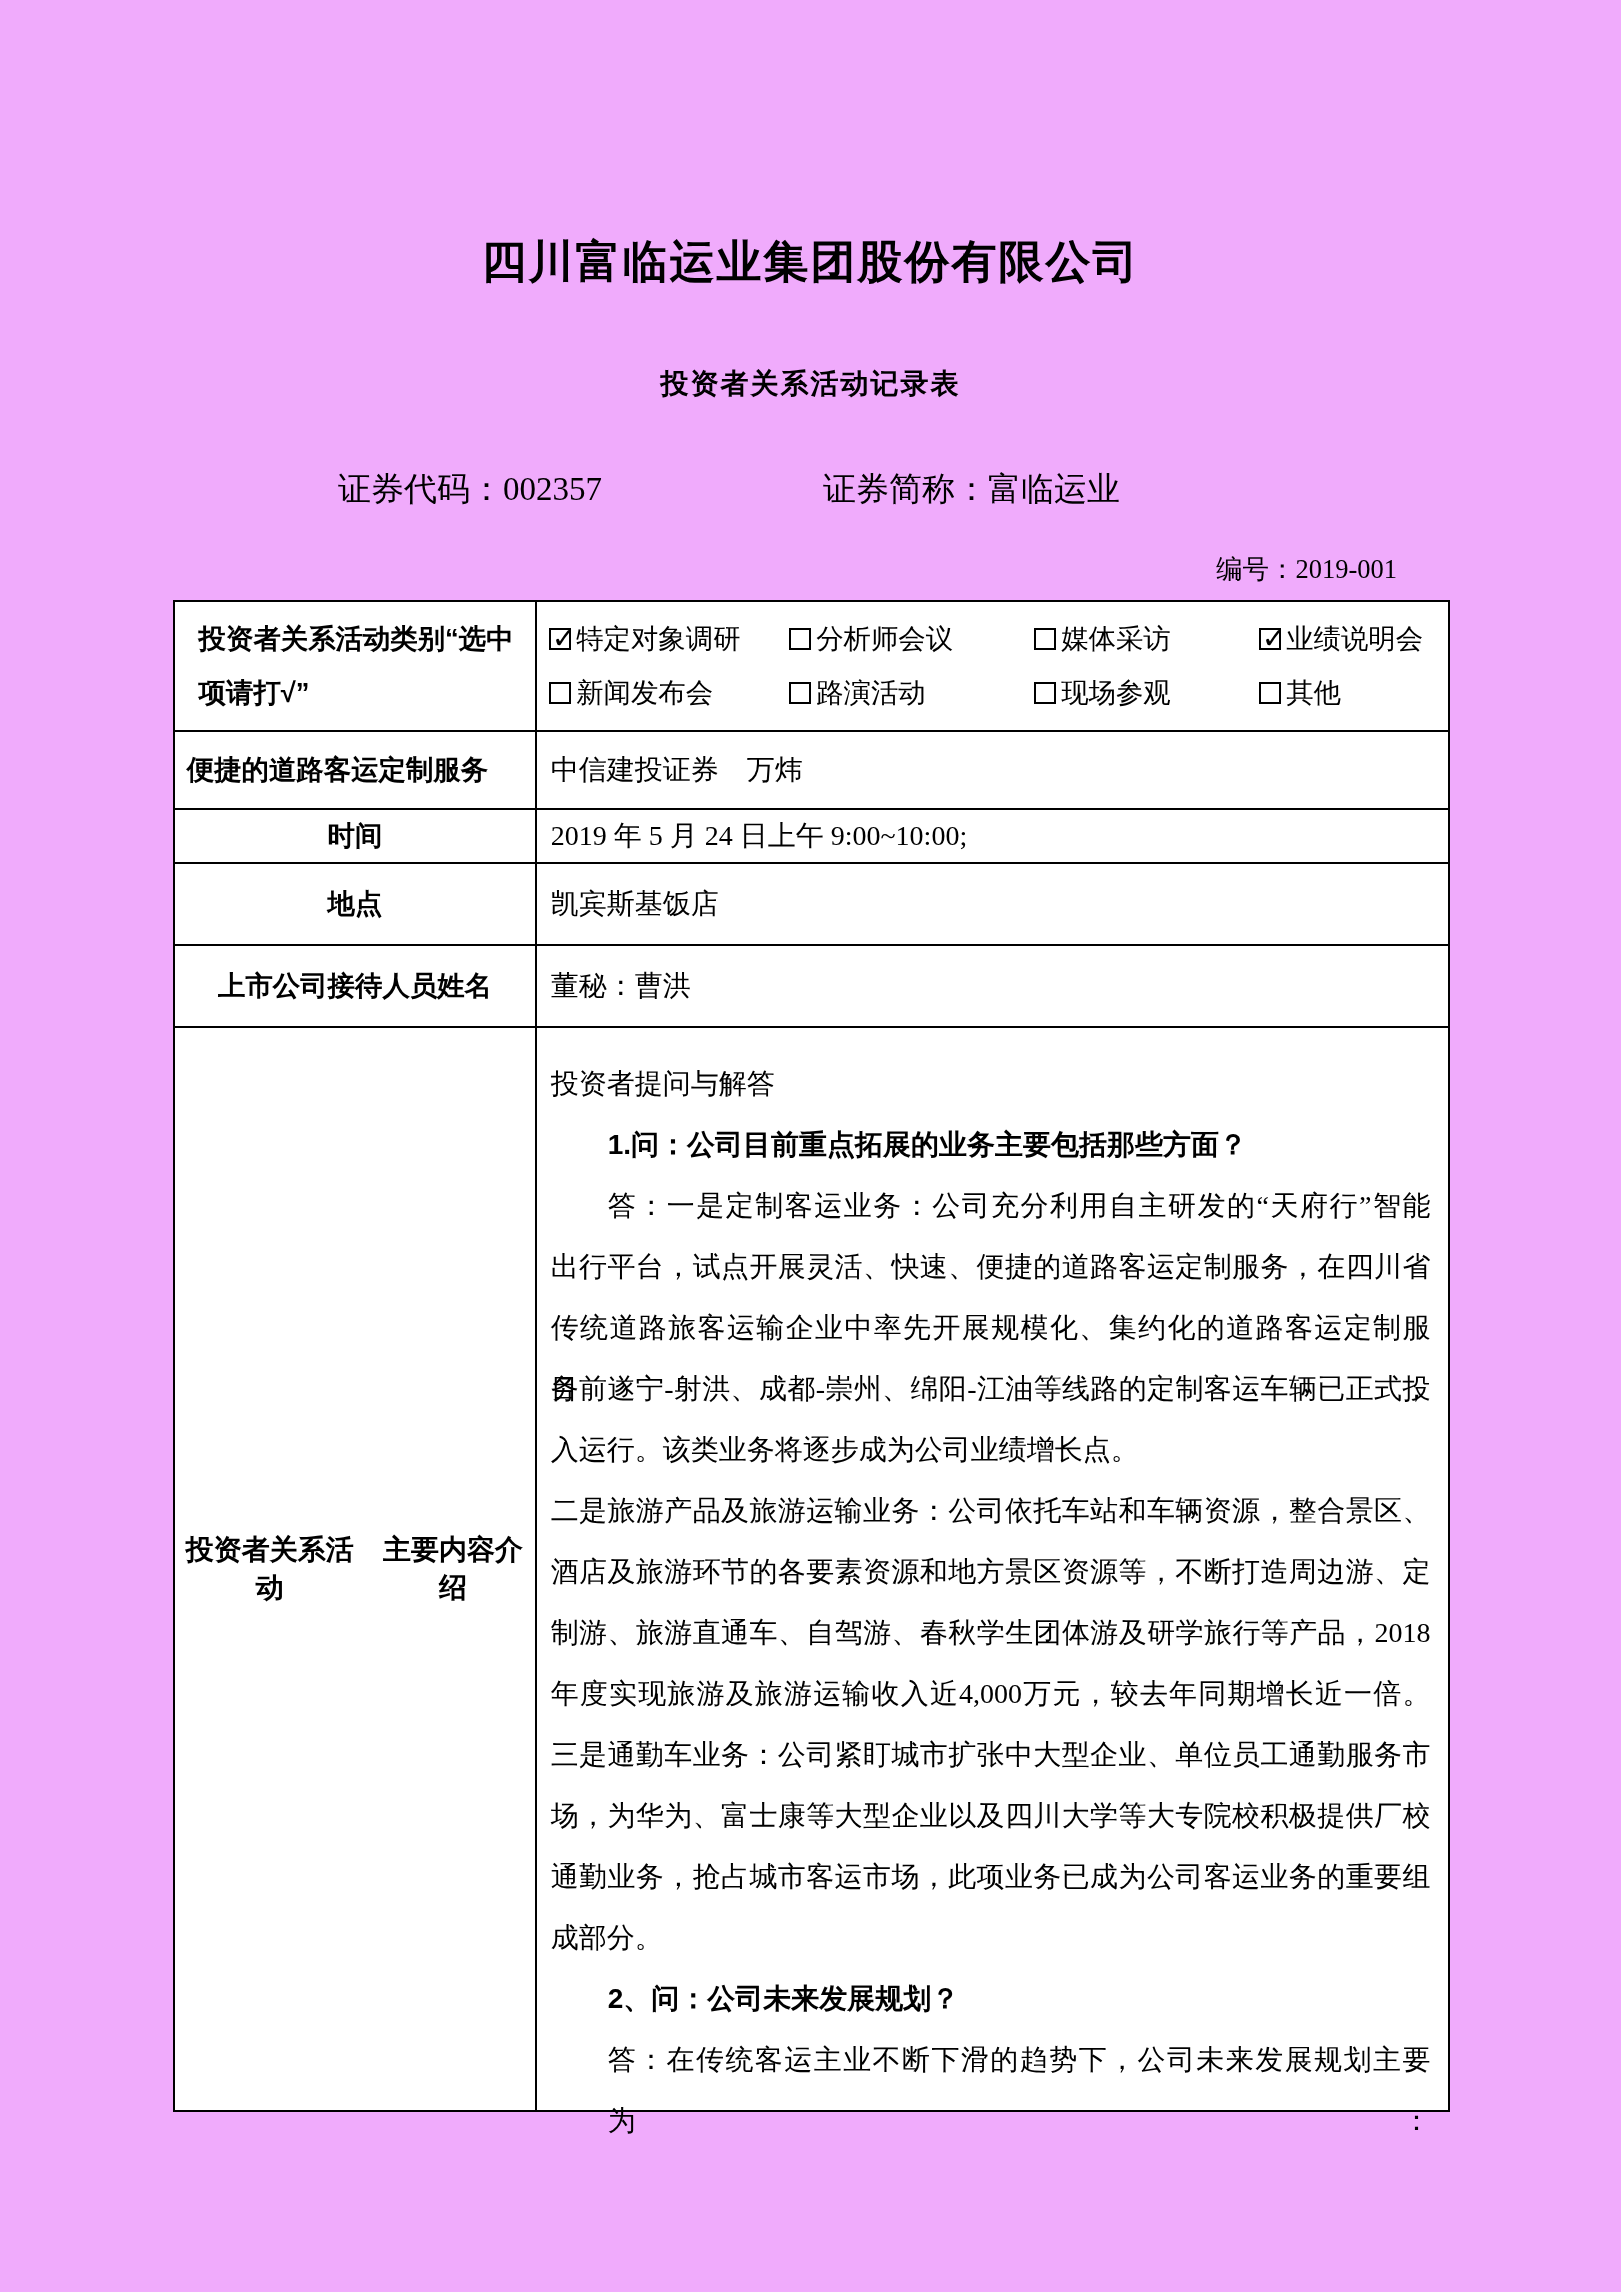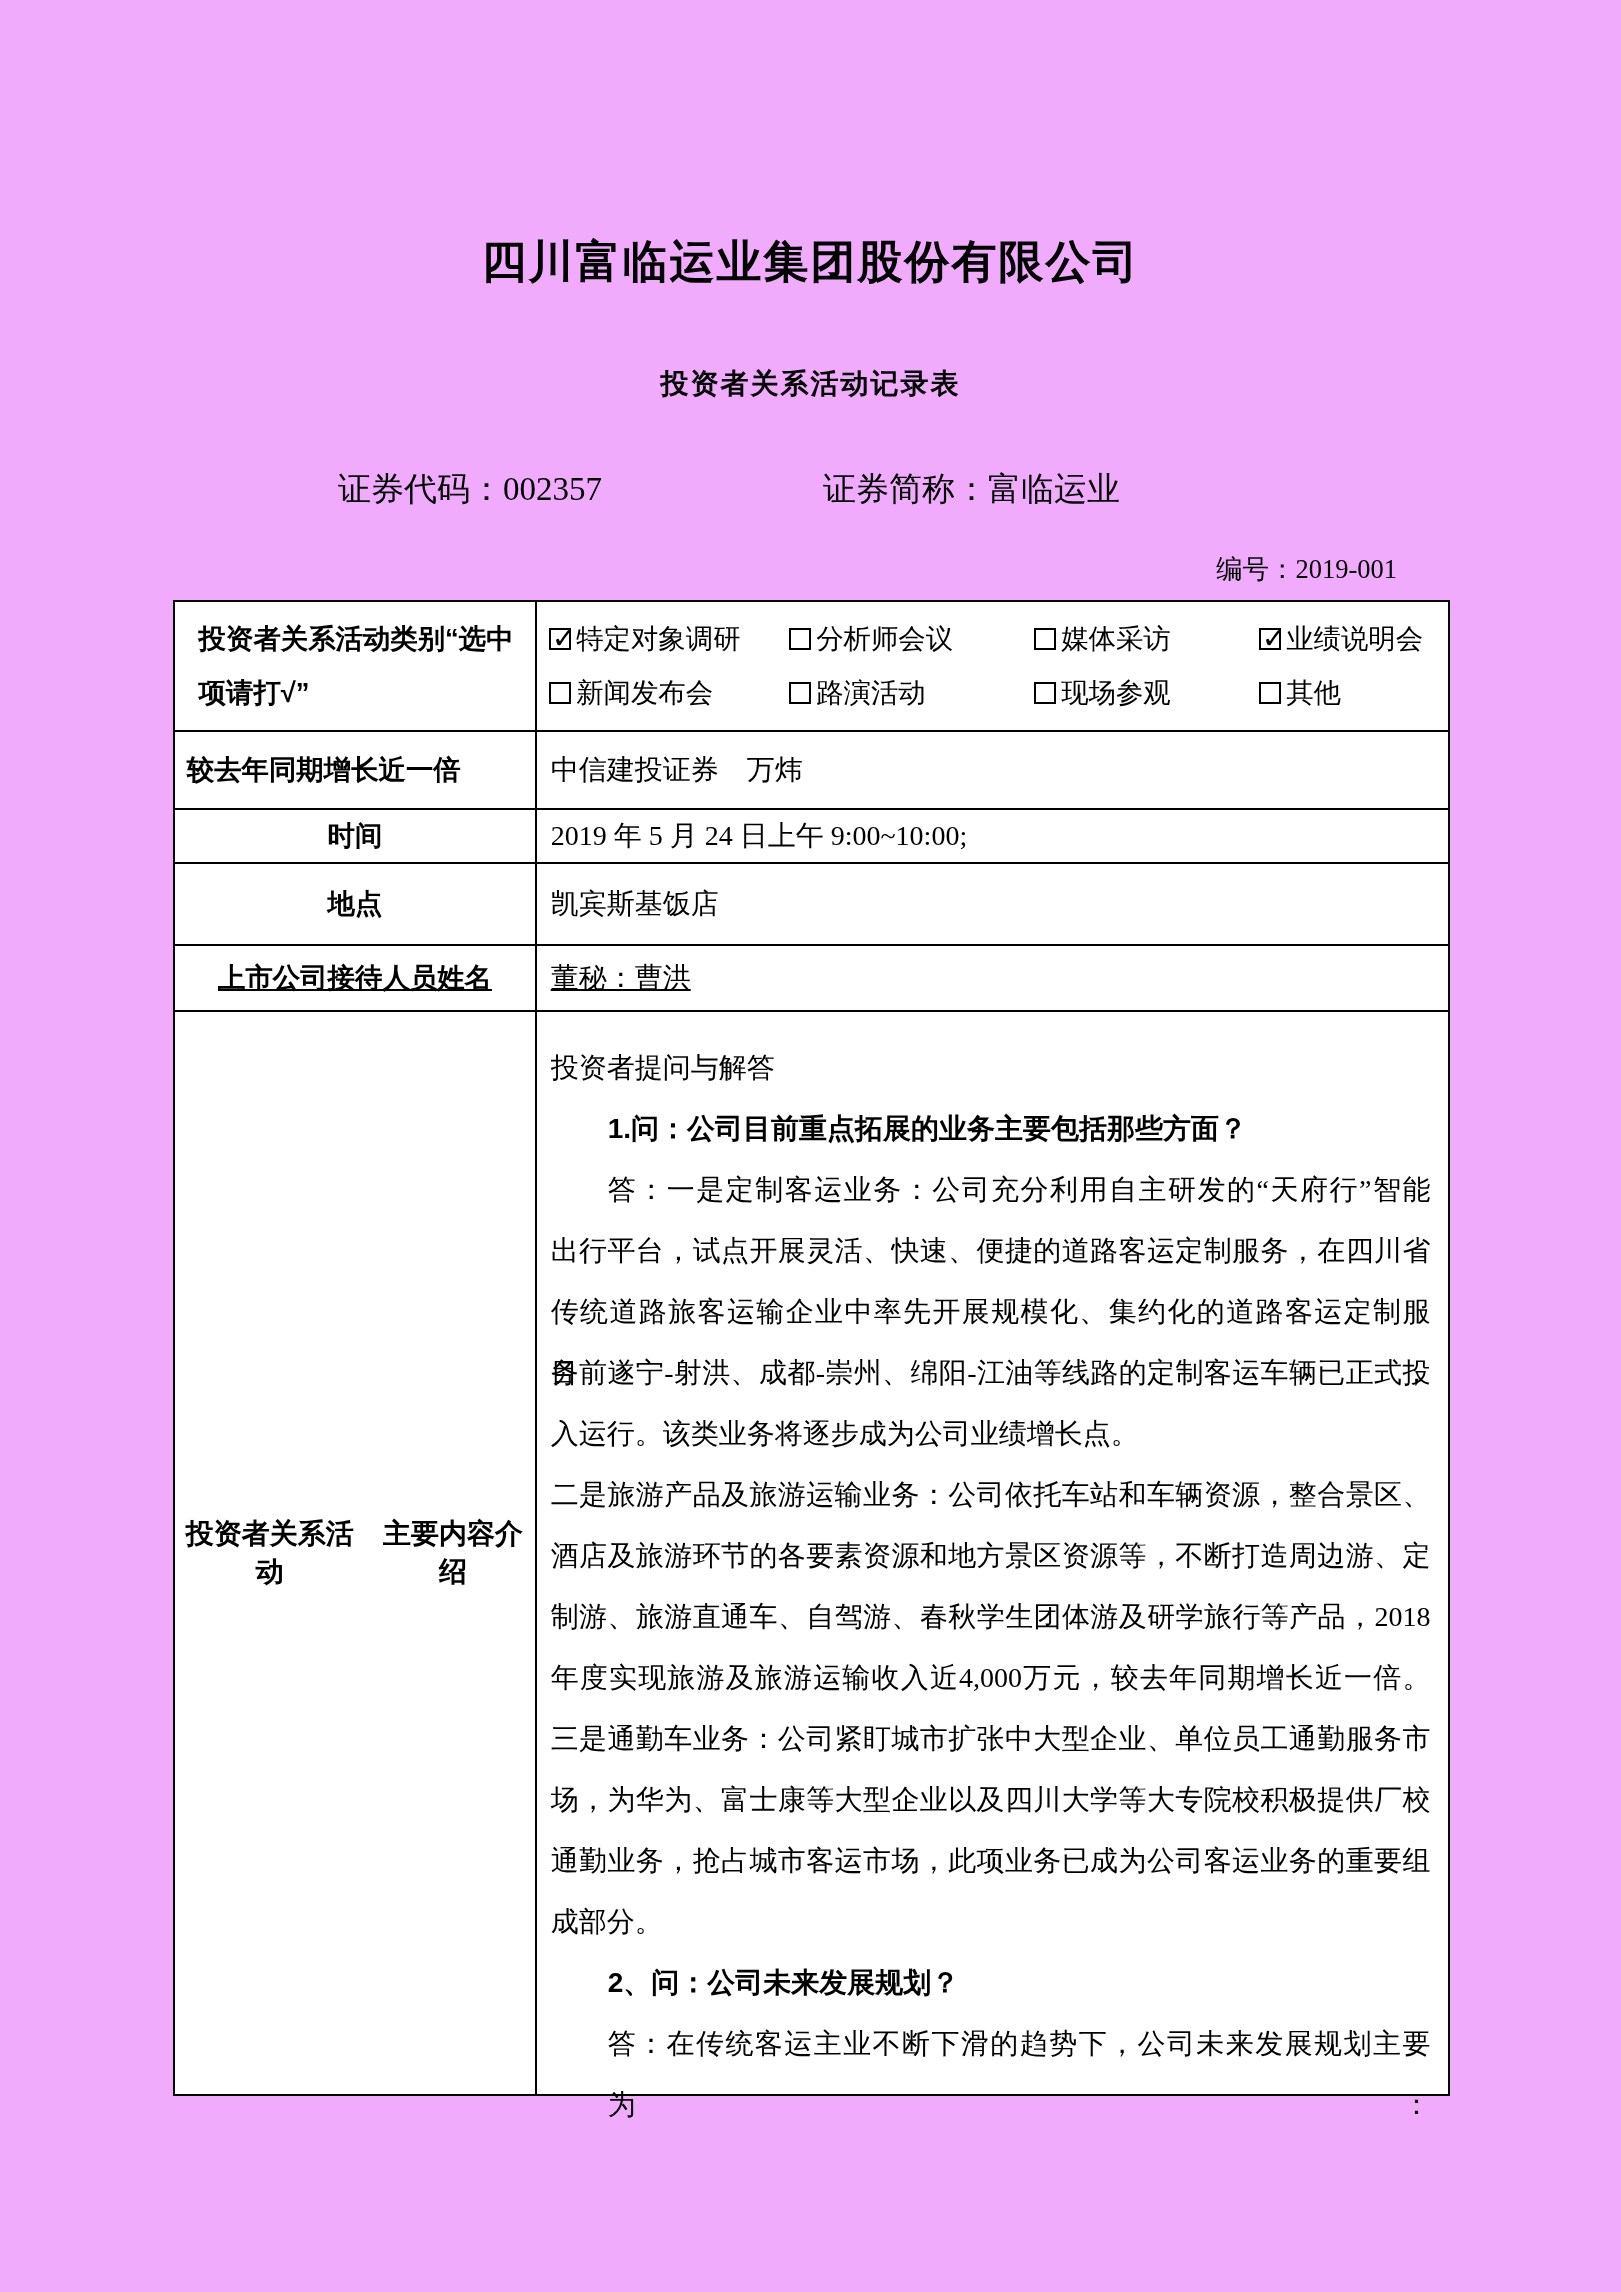--- a/index.html
+++ b/index.html
@@ -71,21 +71,21 @@
   .value-cell {
     font-family: "Liberation Serif", serif;
     font-size: 28px;
     padding-left: 13.7px;
   }
   
   .r1 { height: 128px; }
   .r2 { height: 78px; }
   .r3 { height: 54px; padding-left: 45px; }
   .r4 { height: 82px; }
-  .r5 { height: 66px; text-decoration: underline; }
+  .r5 { height: 82px; }
   .r6 { height: 1082px; }
   .two-line-label {
     display: flex;
     flex-direction: column;
     justify-content: space-around;
     height: 128px;
     padding: 9.8px 5.9px 9.8px 11.8px;
   }
   .checkbox-area {
     display: flex;
@@ -220,21 +220,21 @@
             <span class="cb-item">
                   <span class="cb"></span>
                   <span>其他</span>
                 </span>
           </div>
         </div>
       </td>
     </tr>
 
     <tr class="r2">
-      <td class="label-cell left">较去年同期增长近一倍</td>
+      <td class="label-cell left">便捷的道路客运定制服务</td>
       <td class="value-cell">中信建投证券　万炜</td>
     </tr>
 
     <tr class="r3">
       <td class="label-cell">时间</td>
       <td class="value-cell">2019 年 5 月 24 日上午 9:00~10:00;</td>
     </tr>
 
     <tr class="r4">
       <td class="label-cell">地点</td>

